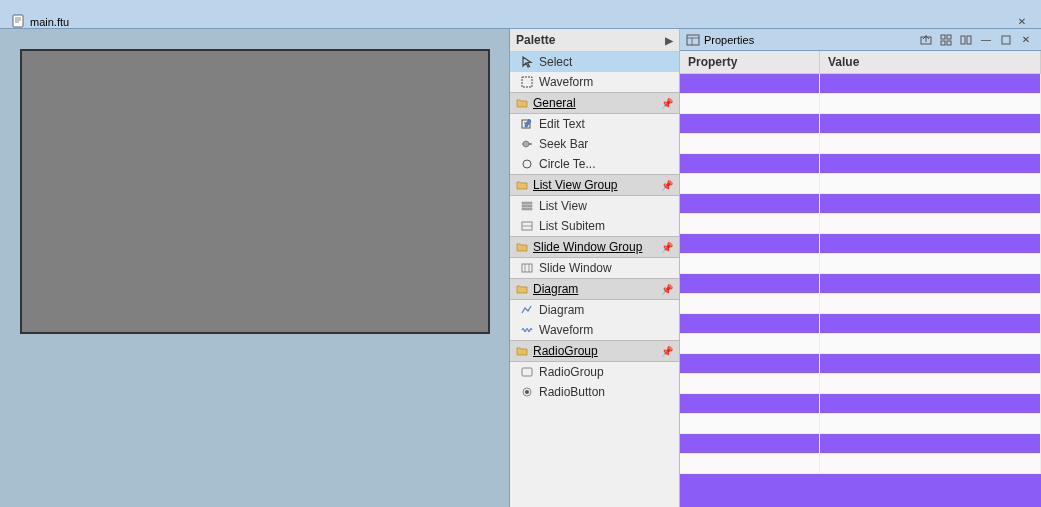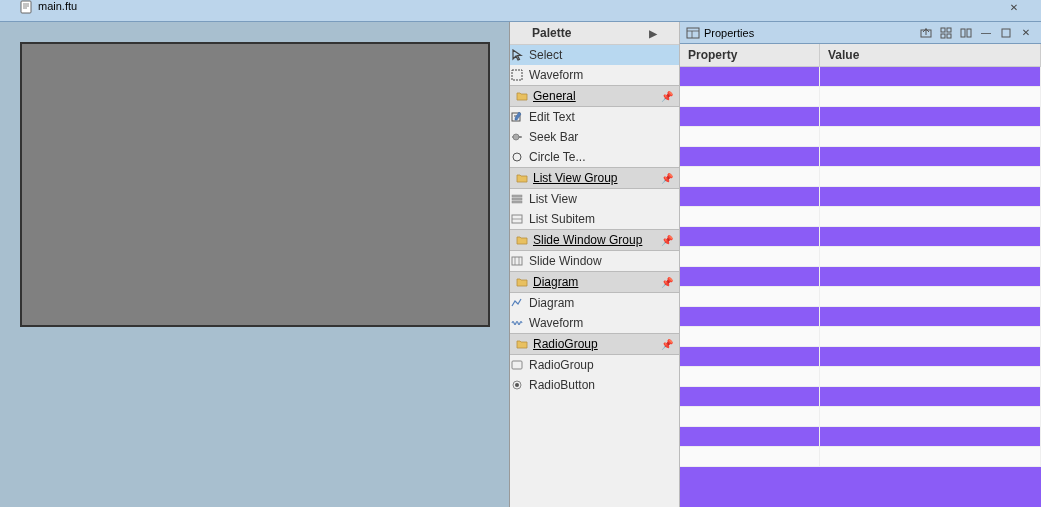--- a/index.html
+++ b/index.html
@@ -1,37 +1,37 @@
 <!DOCTYPE html>
 <html><head>
   <meta charset="utf-8">
   <style>
     * { box-sizing: border-box; margin: 0; padding: 0; }
     body { font-family: 'Segoe UI', Tahoma, Geneva, Verdana, sans-serif; font-size: 12px; background: #d4d0c8; display: flex; flex-direction: column; height: 507px; width: 1041px; overflow: hidden; }
 
     
-    .title-bar { background: #bcd5eb; display: flex; align-items: flex-start; height: 22px; padding: 0 20px; border-bottom: 1px solid #7a9cbd; }
+    .title-bar { background: #bcd5eb; display: flex; align-items: flex-end; height: 29px; padding: 0 12px; border-bottom: 1px solid #7a9cbd; }
     .title-bar-icon { width: 14px; height: 14px; margin-right: 4px; }
     .title-bar-text { font-size: 11px; color: #000; flex: 1; }
     .title-bar-close { width: 14px; height: 14px; cursor: pointer; display: flex; align-items: center; justify-content: center; font-size: 10px; color: #444; }
 
     
     .main-layout { display: flex; flex: 1; overflow: hidden; }
 
     
     .canvas-area { width: 510px; background: #a8bfcf; flex-shrink: 0; position: relative; border-right: 1px solid #999; }
     .canvas-inner { margin: 20px; background: #808080; width: 470px; height: 285px; border: 2px solid #333; }
 
     
     .palette-panel { width: 170px; background: #f0f0f0; border-right: 1px solid #bbb; display: flex; flex-direction: column; overflow-y: auto; overflow-x: hidden; }
-    .palette-header { display: flex; align-items: center; justify-content: space-between; padding: 4px 22px; background: #e8e8e8; border-bottom: 1px solid #ccc; font-size: 12px; font-weight: bold; color: #333; }
+    .palette-header { display: flex; align-items: center; justify-content: space-between; padding: 4px 6px; background: #e8e8e8; border-bottom: 1px solid #ccc; font-size: 12px; font-weight: bold; color: #333; }
     .palette-header-arrow { font-size: 10px; color: #555; }
 
     
-    .palette-item { display: flex; align-items: center; padding: 3px 8px 3px 0; cursor: pointer; color: #333; }
+    .palette-item { display: flex; align-items: center; padding: 3px 8px 3px 10px; cursor: pointer; color: #333; }
     .palette-item:hover, .palette-item.selected { background: #cde8f7; }
     .palette-item.selected { background: #b8d8f0; }
     .palette-item-icon { width: 14px; height: 14px; margin-right: 5px; display: flex; align-items: center; justify-content: center; flex-shrink: 0; }
     .palette-item-label { font-size: 12px; }
 
     
     .group-header { display: flex; align-items: center; background: #d8d8d8; padding: 3px 5px; border-top: 1px solid #bbb; border-bottom: 1px solid #bbb; cursor: pointer; }
     .group-header-icon { width: 14px; height: 14px; margin-right: 4px; display: flex; align-items: center; justify-content: center; flex-shrink: 0; }
     .group-header-label { font-size: 12px; color: #000000; flex: 1; text-decoration: underline; }
     .group-header-pin { font-size: 10px; color: #666; }

